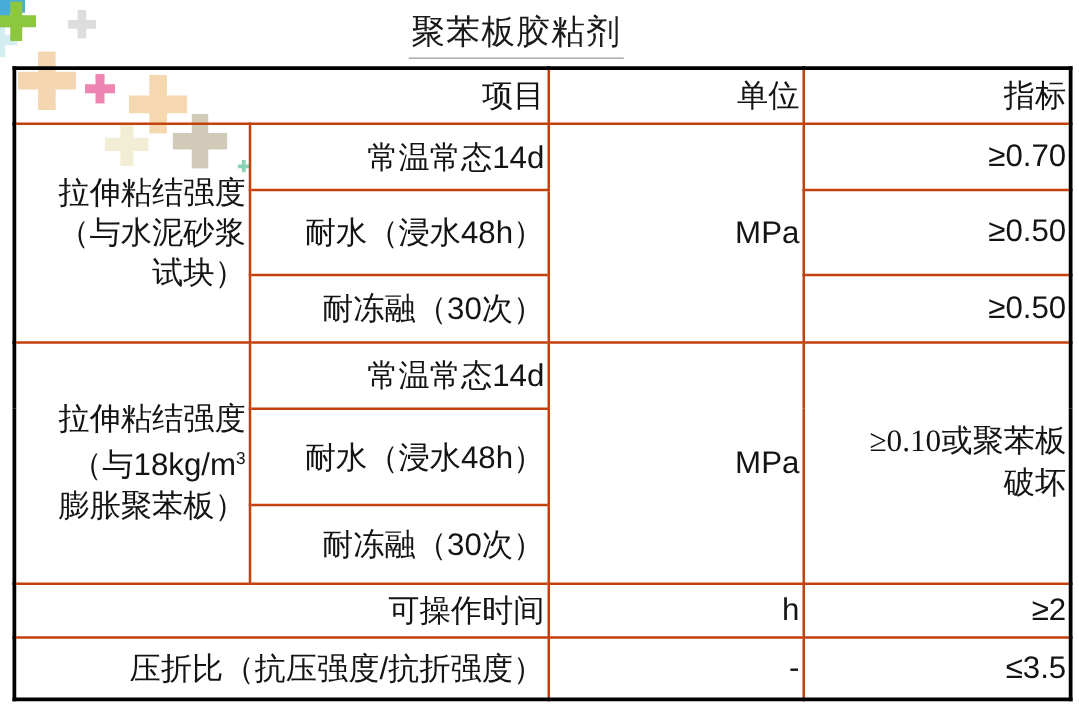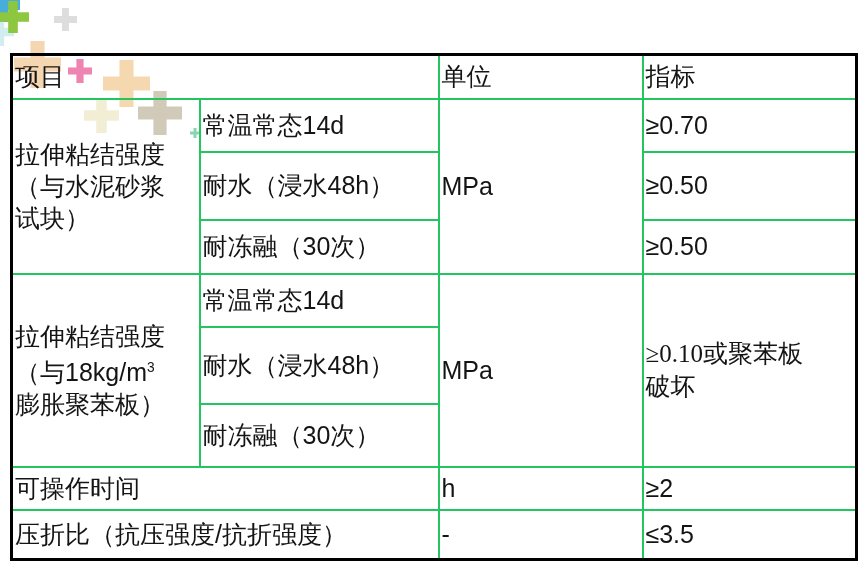--- a/index.html
+++ b/index.html
@@ -21,22 +21,22 @@
   }
   
   table.spec{
     position:absolute;left:10px;top:53px;z-index:1;
     width:845px;height:505px;
     border-collapse:collapse;table-layout:fixed;
     background:transparent;
   }
   table.spec{border:3px solid #000;}
   table.spec td{
-    border:2px solid #22c55e;
-    text-align:left;vertical-align:middle;
+    border:2px solid #c2410c;
+    text-align:right;vertical-align:middle;
     font-size:25px;color:#141414;padding:0 2px;
     background:transparent;overflow:hidden;
   }
   td.hdr{font-size:26px;}
   td.val{font-size:26px;}
   td.unit{font-size:26px;}
   .grp-label{line-height:32px;font-size:25px;}
   sup{font-size:0.55em;}
   tr.h-header{height:44px;}
   tr.h-r1{height:53px;}
@@ -69,20 +69,21 @@
       <div class="cross" style="left: -3px; top: 1px; width: 32px; height: 32px; background: rgb(141, 198, 63); opacity: 1;"></div>
       <div class="cross" style="left: 54px; top: 8px; width: 23px; height: 23px; background: rgb(217, 217, 217); opacity: 0.9;"></div>
       <div class="cross" style="left: 14px; top: 41px; width: 47px; height: 47px; background: rgb(242, 207, 162); opacity: 0.85;"></div>
       <div class="cross" style="left: 68px; top: 59px; width: 24px; height: 24px; background: rgb(232, 101, 158); opacity: 0.8;"></div>
       <div class="cross" style="left: 103px; top: 60px; width: 47px; height: 47px; background: rgb(244, 212, 166); opacity: 0.9;"></div>
       <div class="cross" style="left: 84px; top: 98px; width: 35px; height: 35px; background: rgb(235, 231, 195); opacity: 0.7;"></div>
       <div class="cross" style="left: 138px; top: 91px; width: 44px; height: 44px; background: rgb(204, 196, 177); opacity: 0.9;"></div>
       <div class="cross" style="left: 190px; top: 128px; width: 10px; height: 10px; background: rgb(107, 201, 160); opacity: 0.8;"></div>
     </div>
 
+  <div class="title">聚苯板胶粘剂</div>
 
   <table class="spec">
     <colgroup>
       <col style="width:188px">
         <col style="width:239px">
       <col style="width:204px">
         <col style="width:214px">
     </colgroup>
     <tbody>
       <tr class="h-header">

